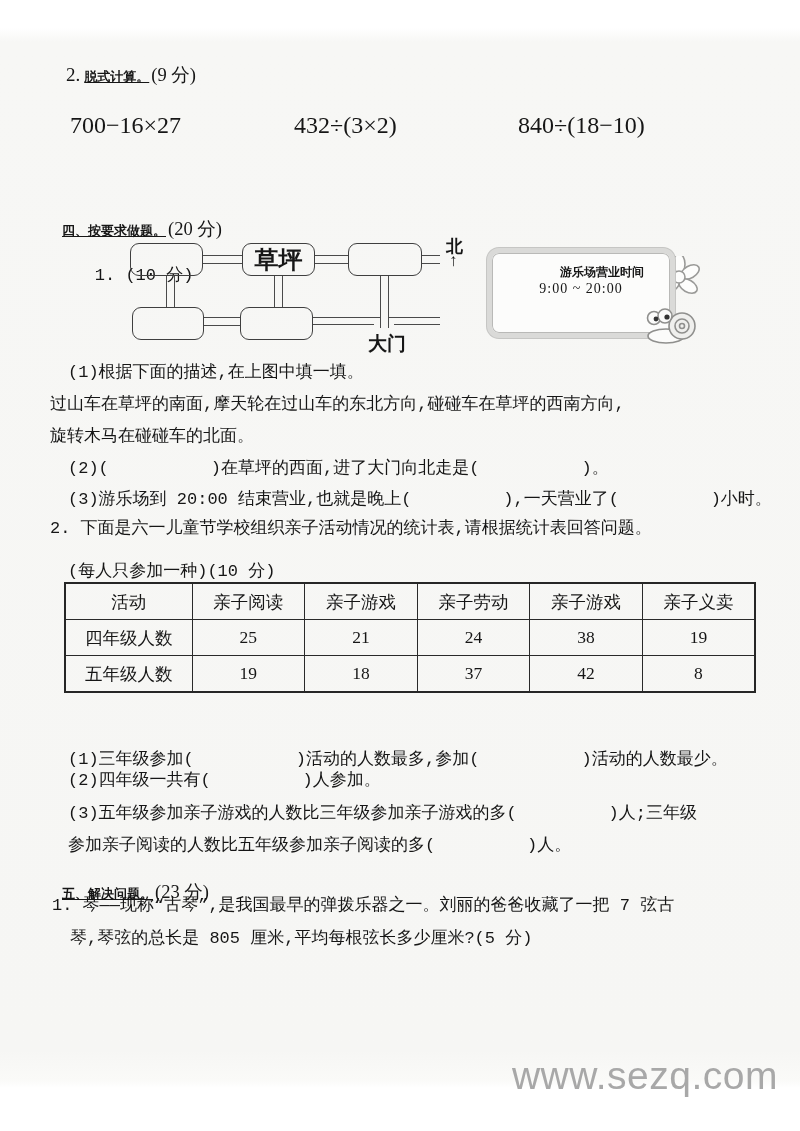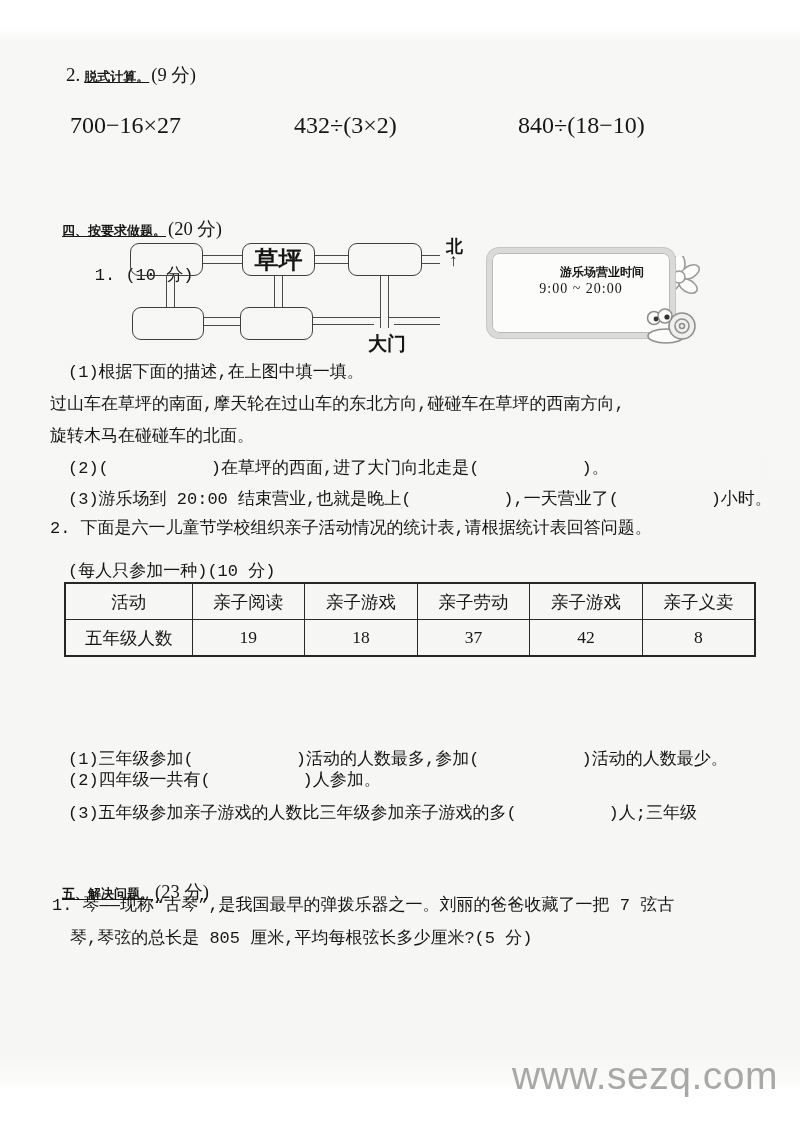--- a/index.html
+++ b/index.html
@@ -143,33 +143,42 @@
     <tbody>
         <tr>
       <td>活动</td>
       <td>亲子阅读</td>
       <td>亲子游戏</td>
       <td>亲子劳动</td>
       <td>亲子游戏</td>
       <td>亲子义卖</td>
     </tr>
     <tr>
+      <td>四年级人数</td>
+      <td>25</td>
+      <td>21</td>
+      <td>24</td>
+      <td>38</td>
+      <td>19</td>
+    </tr>
+    <tr>
       <td>五年级人数</td>
       <td>19</td>
       <td>18</td>
       <td>37</td>
       <td>42</td>
       <td>8</td>
     </tr>
   </tbody>
     </table>
 
   <div class="tline" style="left:68px;top:748px;">(1)三年级参加(          )活动的人数最多,参加(          )活动的人数最少。</div>
   <div class="tline" style="left:68px;top:769px;">(2)四年级一共有(         )人参加。</div>
   <div class="tline" style="left:68px;top:802px;">(3)五年级参加亲子游戏的人数比三年级参加亲子游戏的多(         )人;三年级</div>
+  <div class="tline" style="left:68px;top:834px;">参加亲子阅读的人数比五年级参加亲子阅读的多(         )人。</div>
 
   <div class="heading" style="left:46px;top:861px;">
     <span class="title heiti">五、</span><span class="title heiti">解决问题。</span><span class="pts serif">(23 分)</span>
   </div>
   <div class="tline" style="left:52px;top:894px;">1. 琴——现称“古琴”,是我国最早的弹拨乐器之一。刘丽的爸爸收藏了一把 7 弦古</div>
   <div class="tline" style="left:70px;top:927px;">琴,琴弦的总长是 805 厘米,平均每根弦长多少厘米?(5 分)</div>
 
   <div class="watermark">www.sezq.com</div>
 
 </div>

